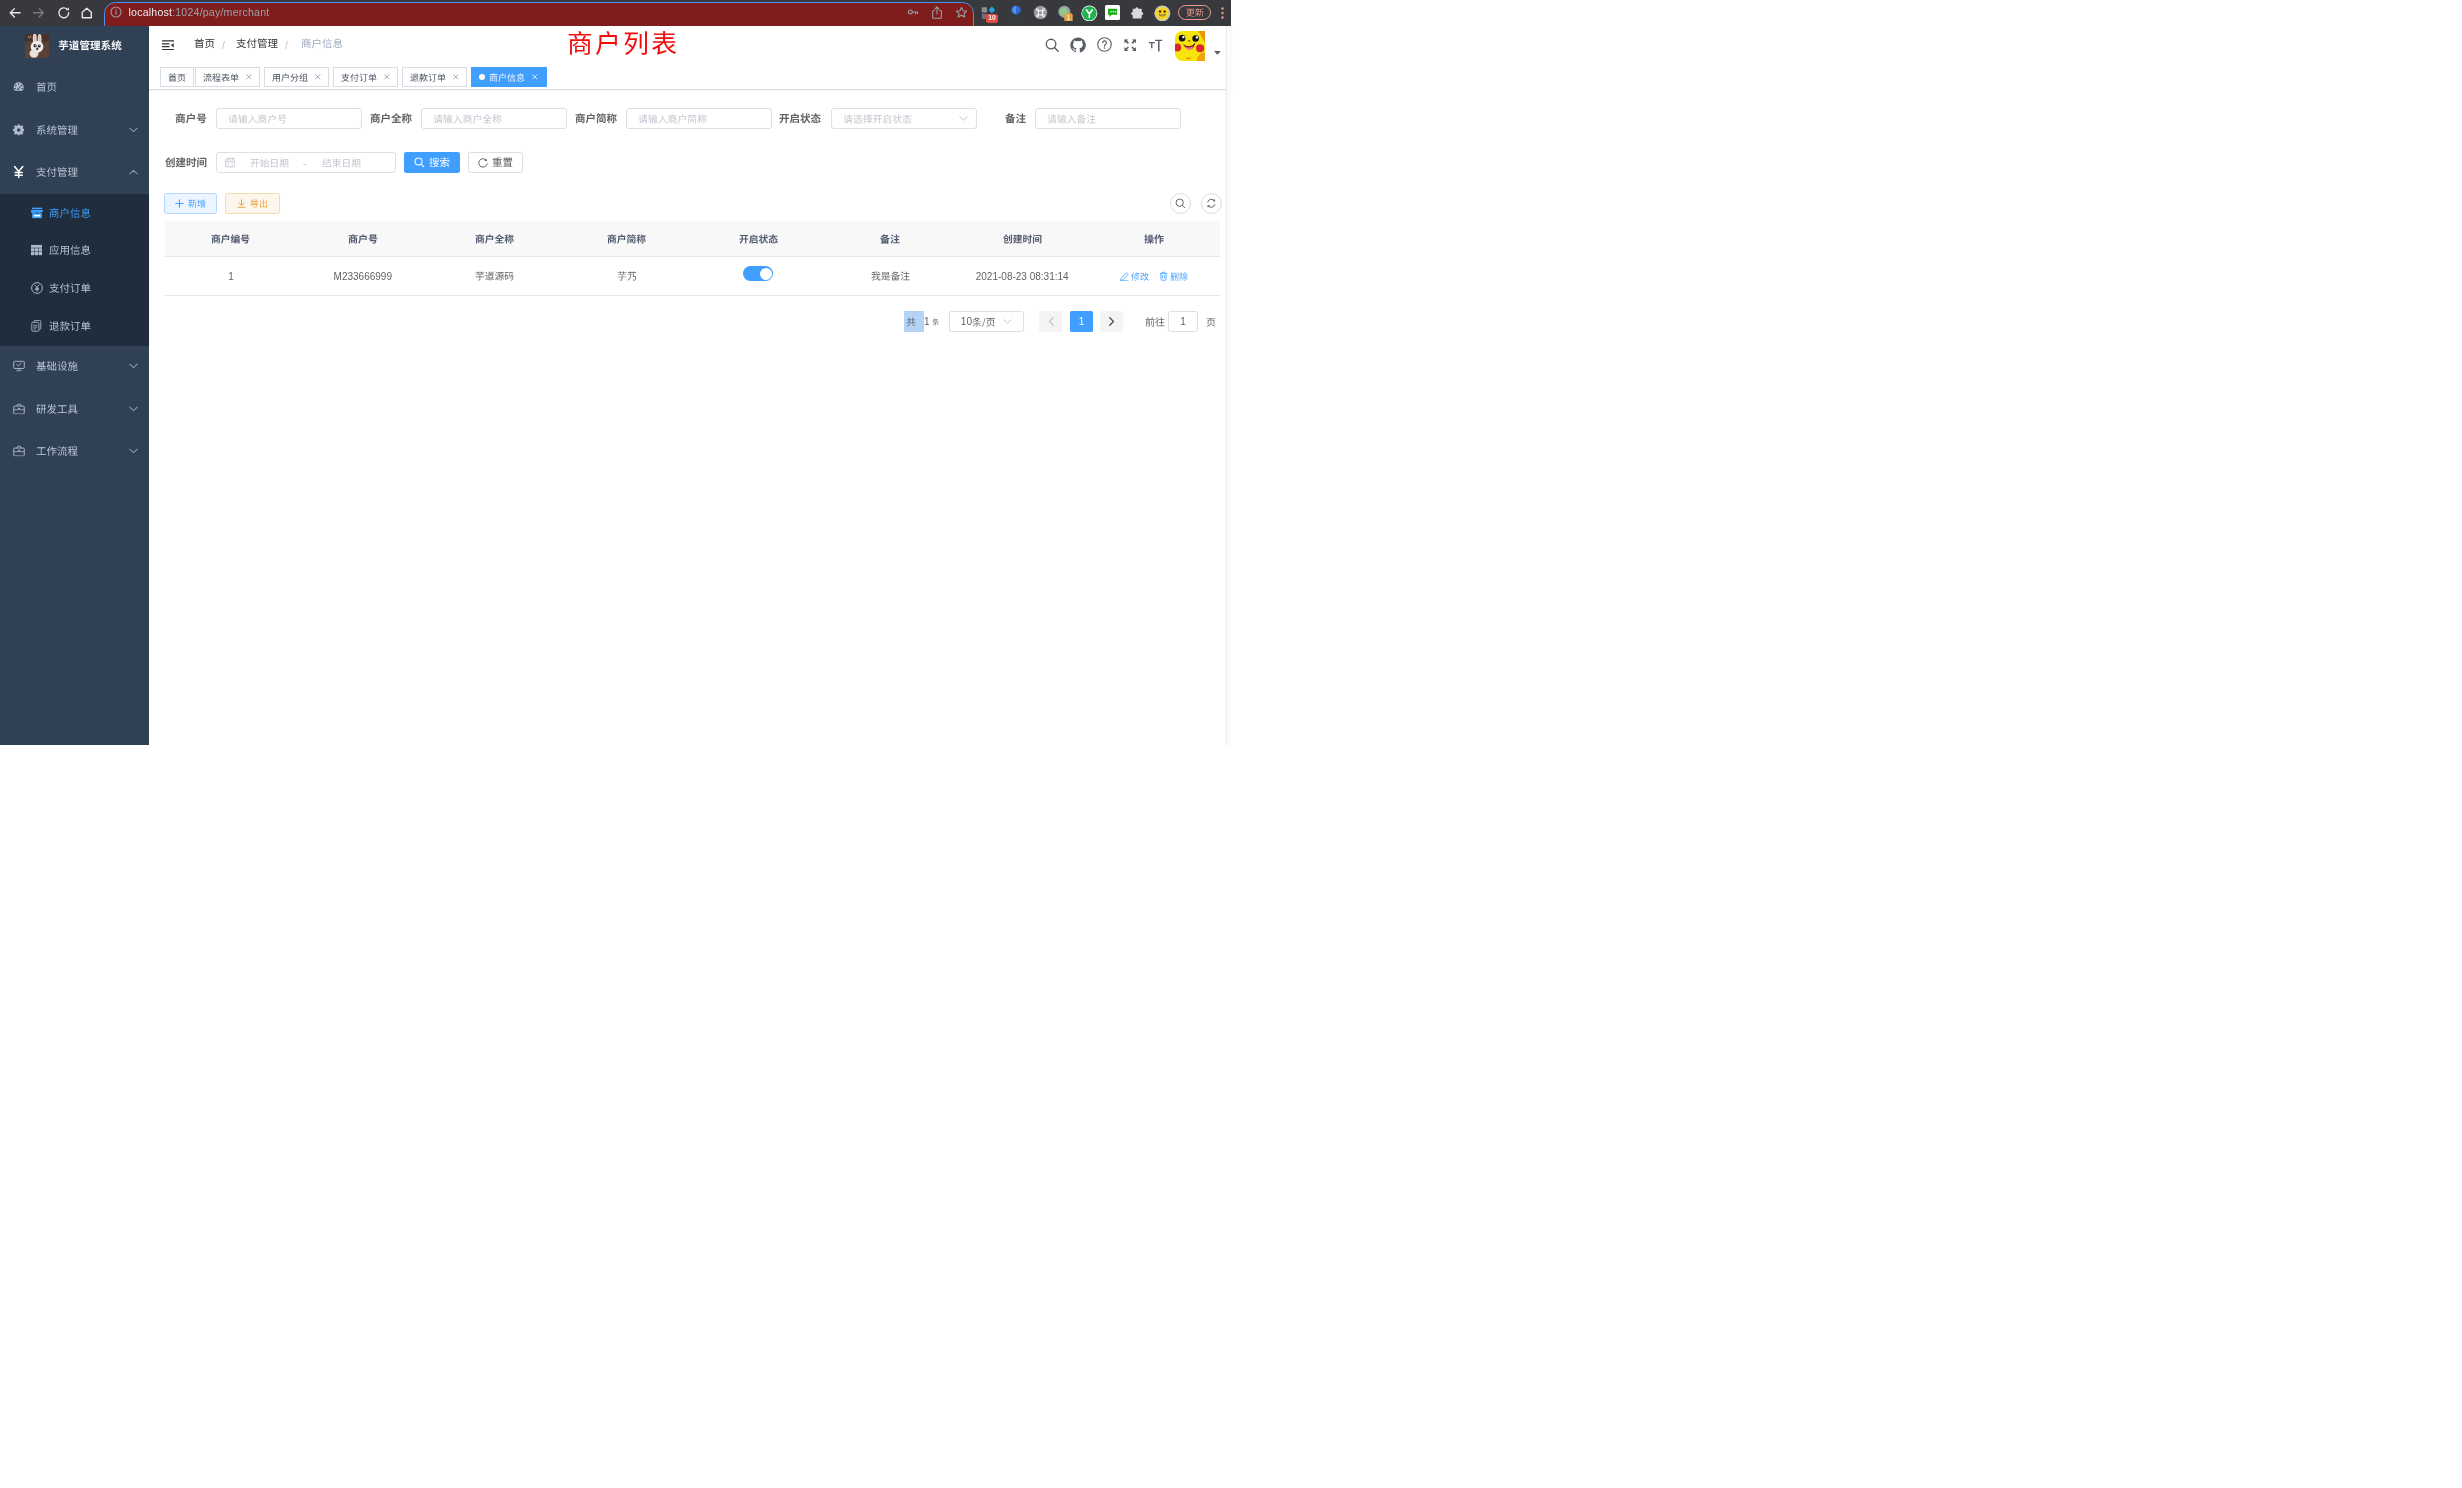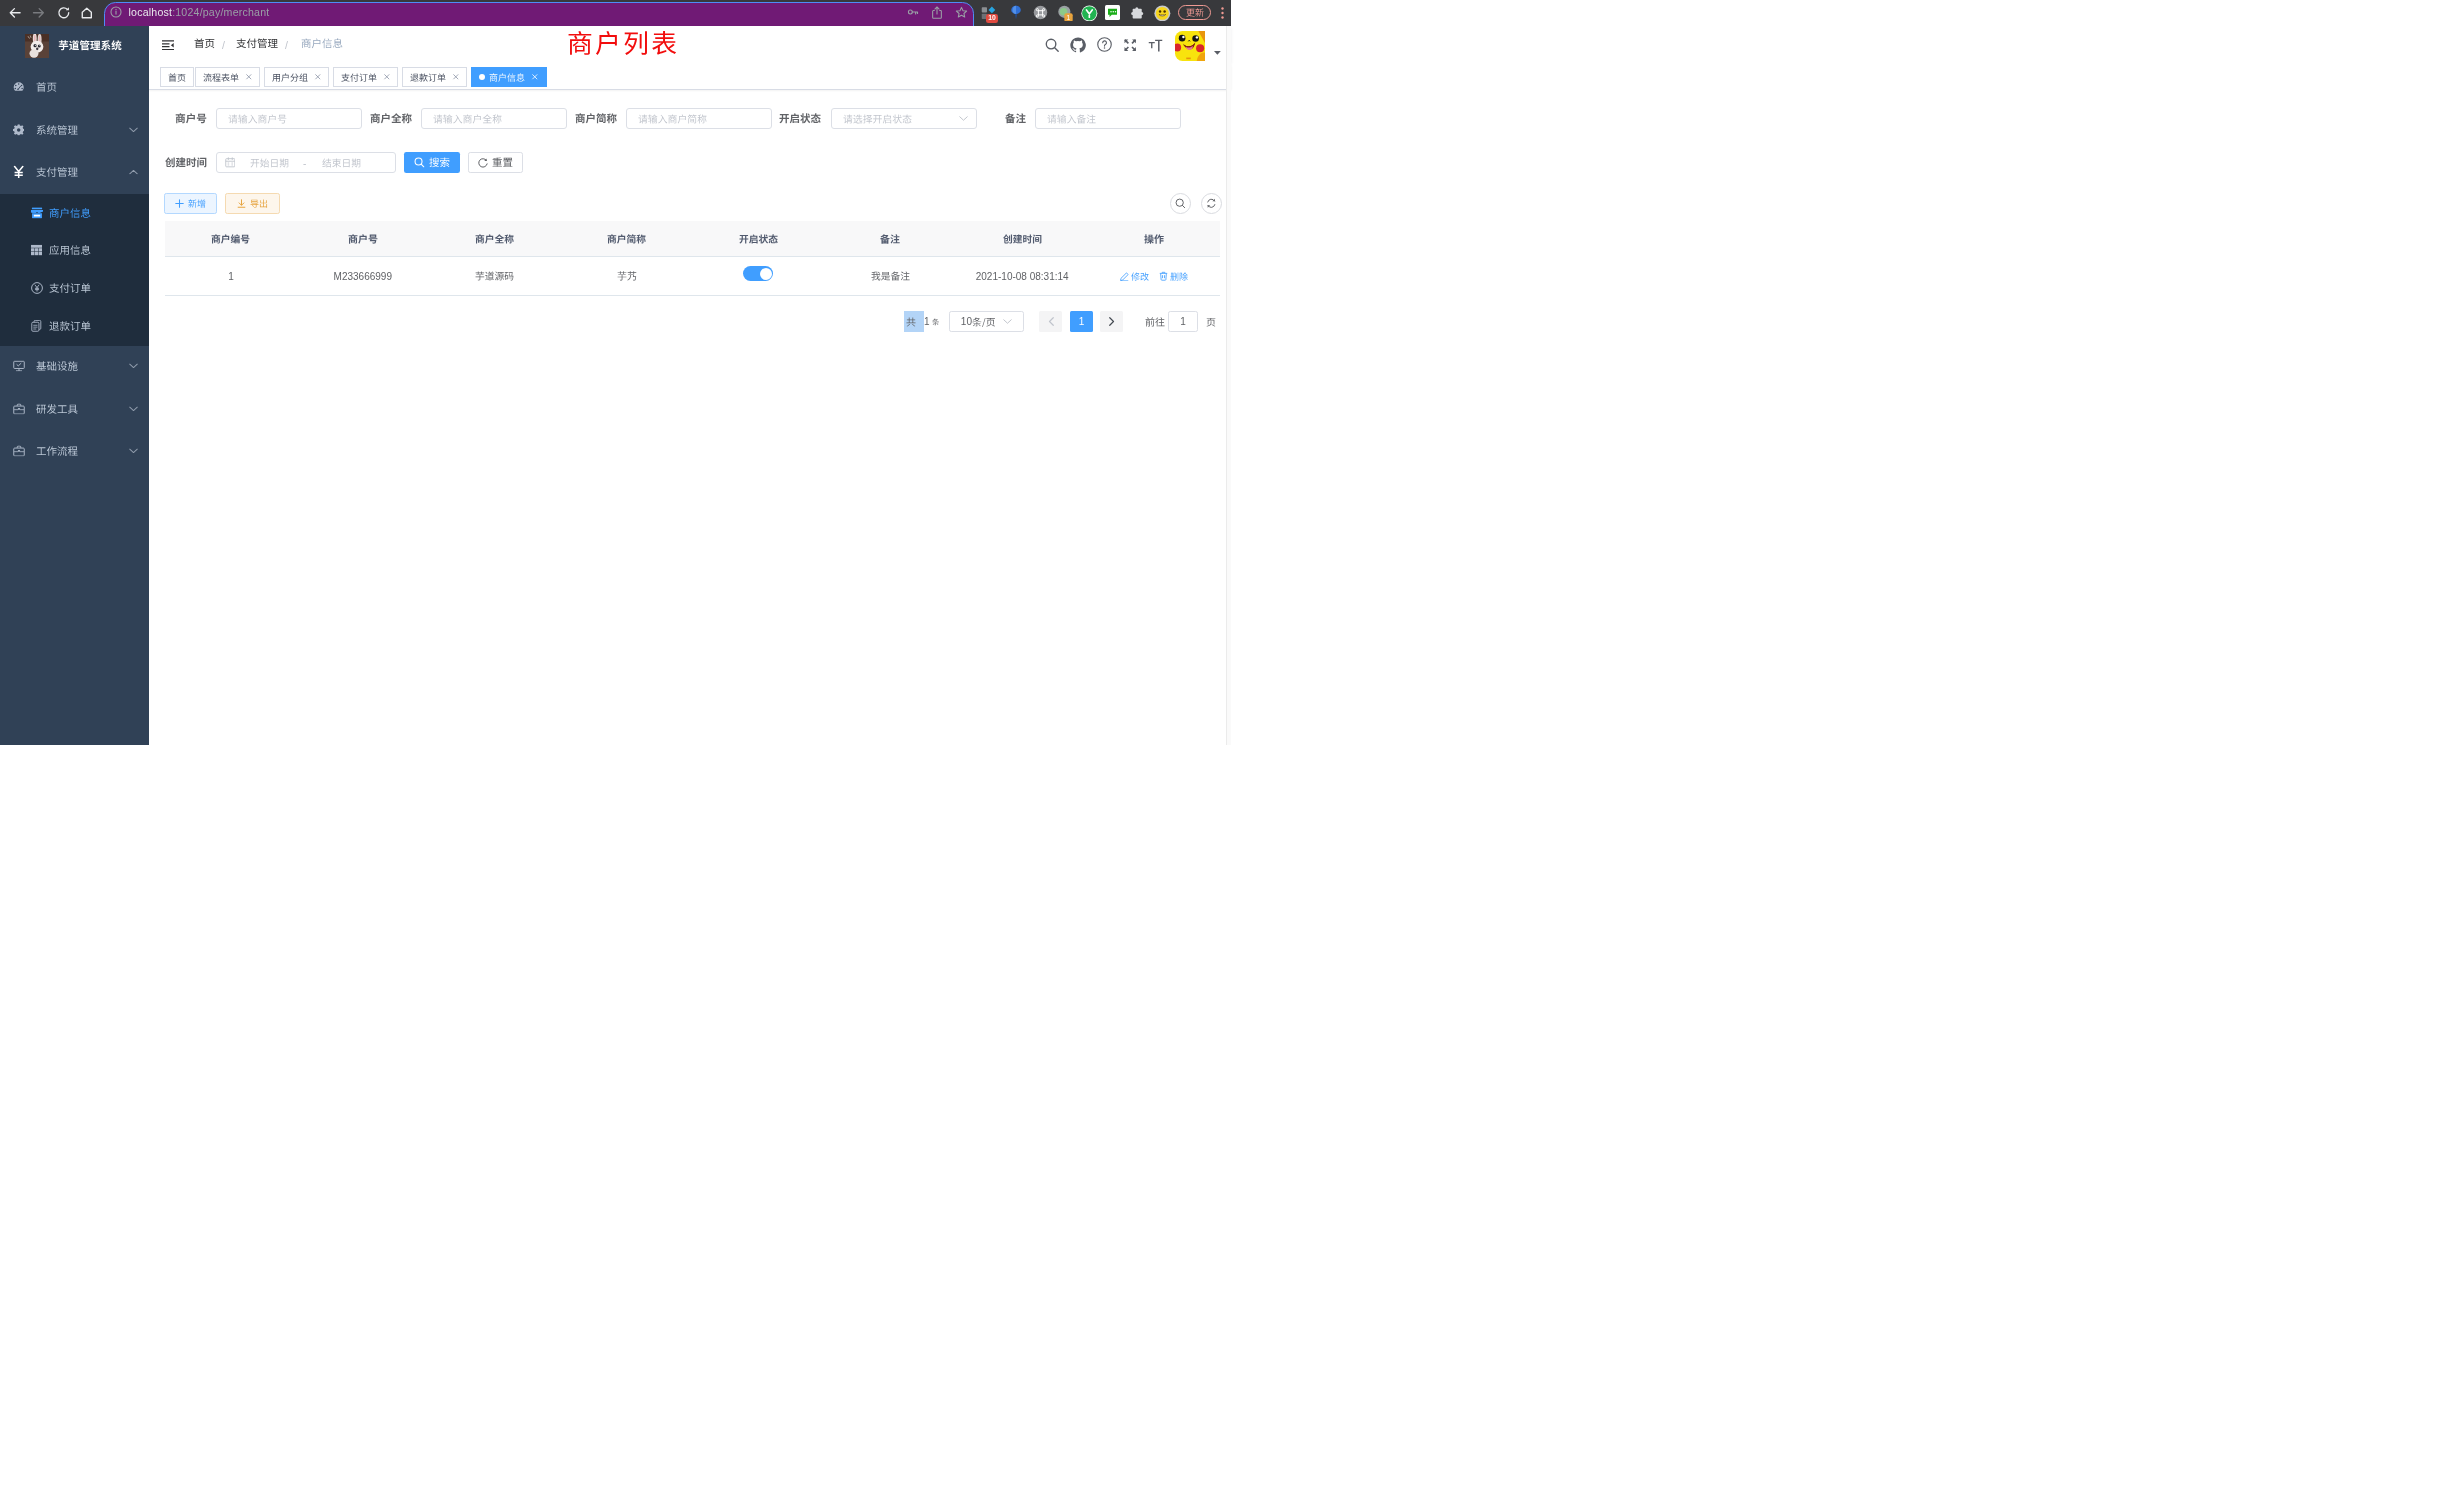--- a/index.html
+++ b/index.html
@@ -2,21 +2,21 @@
 <html style="font-size:12px"><head><meta charset="utf-8"><style>
 *{margin:0;padding:0;box-sizing:border-box}
 html,body{width:1231px;height:744px;overflow:hidden;background:#fff;
   font-family:"Liberation Sans",sans-serif;}
 .abs{position:absolute}
 svg{display:block}
 .row{display:flex;align-items:center}
 
 #chrome{position:absolute;left:0;top:0;width:1231px;height:26px;background:#38393c}
 #pill{position:absolute;left:104px;top:1.5px;width:870px;height:40px;border-radius:11.4px;
-  background:#701a75;border:1.5px solid #4e8cf7;display:flex;align-items:center}
+  background:#7f1d1d;border:1.5px solid #4e8cf7;display:flex;align-items:center}
 #urltxt{font-size:10.6px;color:#9aa0a6;letter-spacing:0.2px}
 #urltxt b{color:#e8eaed;font-weight:400}
 
 #sidebar{position:absolute;left:0;top:26px;width:149px;height:719px;background:#304156}
 #submenu{position:absolute;left:0;top:168px;width:149px;height:152px;background:#1f2d3d}
 .mi{position:absolute;left:0;width:149px;height:42px}
 .mi .ic{position:absolute;left:13px;top:50%;transform:translateY(-50%)}
 .mi .tx{position:absolute;left:36px;top:50%;transform:translateY(-50%)}
 .mi .ar{position:absolute;right:11.4px;top:50%;transform:translateY(-50%)}
 .smi{position:absolute;left:0;width:149px;height:38px}
@@ -959,21 +959,21 @@
       </div>
     </div>
     <div class="td">
       <svg width="39" height="10" viewBox="0 0 52.0 13" fill="#606266">
         <use href="#q92" transform="translate(0.0 11.4) scale(0.0130)"></use>
         <use href="#q93" transform="translate(13.0 11.4) scale(0.0130)"></use>
         <use href="#q66" transform="translate(26.0 11.4) scale(0.0130)"></use>
         <use href="#q67" transform="translate(39.0 11.4) scale(0.0130)"></use>
       </svg>
     </div>
-    <div class="td" style="font-size:10px;color:#606266">2021-10-08 08:31:14</div>
+    <div class="td" style="font-size:10px;color:#606266">2021-08-23 08:31:14</div>
     <div class="td">
       <svg width="9" height="9" viewBox="0 0 12 12">
         <path d="M1.2 8.6L8 1.8a1.1 1.1 0 0 1 1.6 0l.6.6a1.1 1.1 0 0 1 0 1.6L3.4 10.8l-2.6.6z" stroke="#409eff" stroke-width="1.1" fill="none" stroke-linejoin="round"></path>
         <path d="M1.5 11.8h9" stroke="#409eff" stroke-width="1.1" stroke-linecap="round"></path>
       </svg>
       <div style="margin-left:2.3px">
         <svg width="18" height="9" viewBox="0 0 24.0 12" fill="#409eff">
           <use href="#q94" transform="translate(0.0 10.6) scale(0.0120)"></use>
           <use href="#q95" transform="translate(12.0 10.6) scale(0.0120)"></use>
         </svg>

